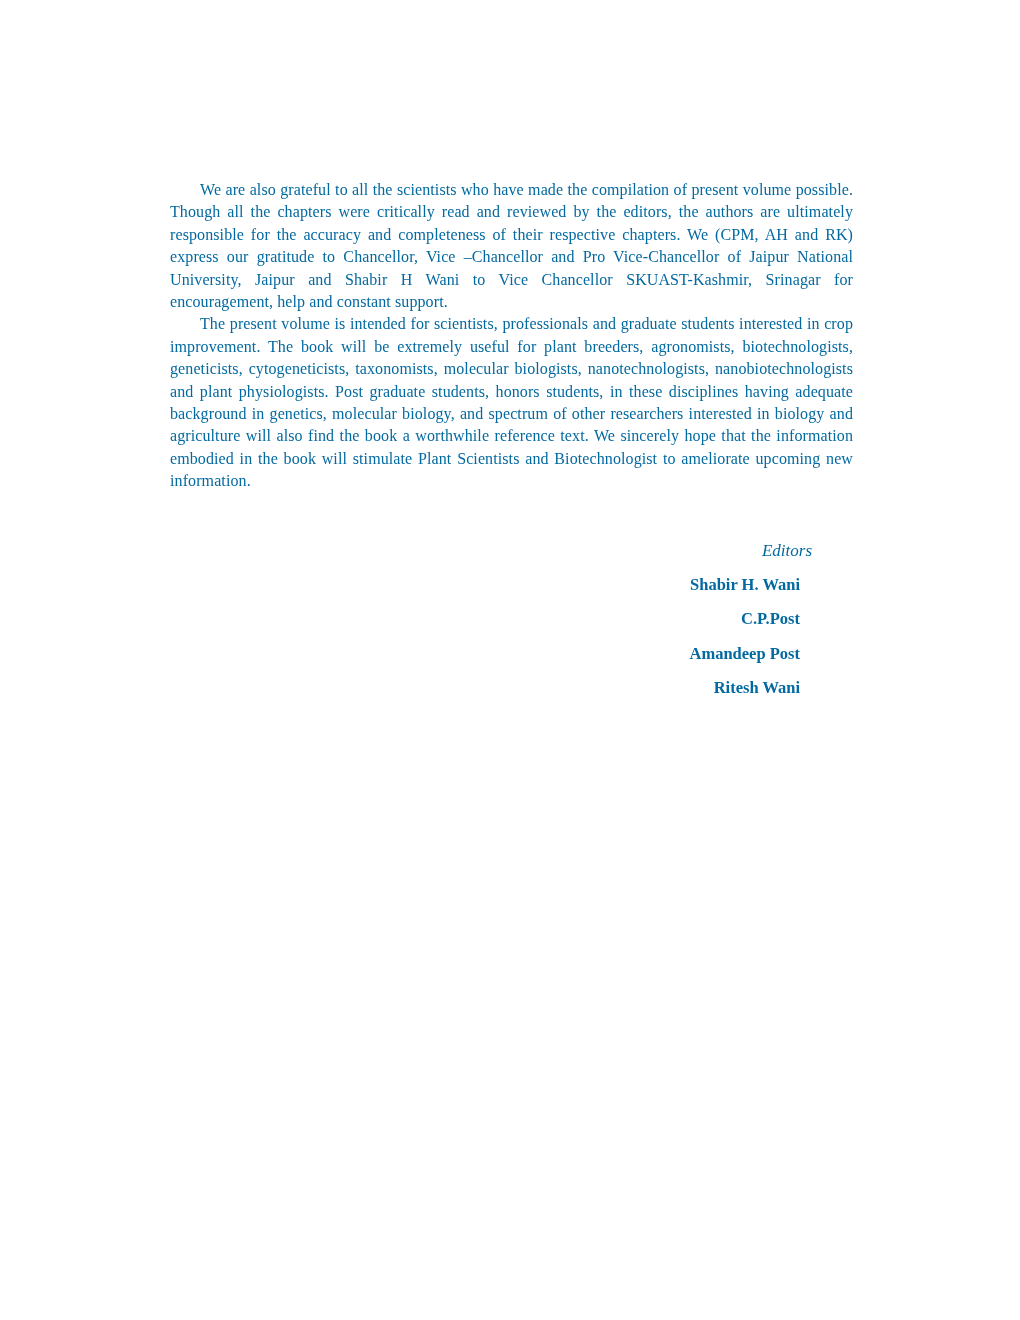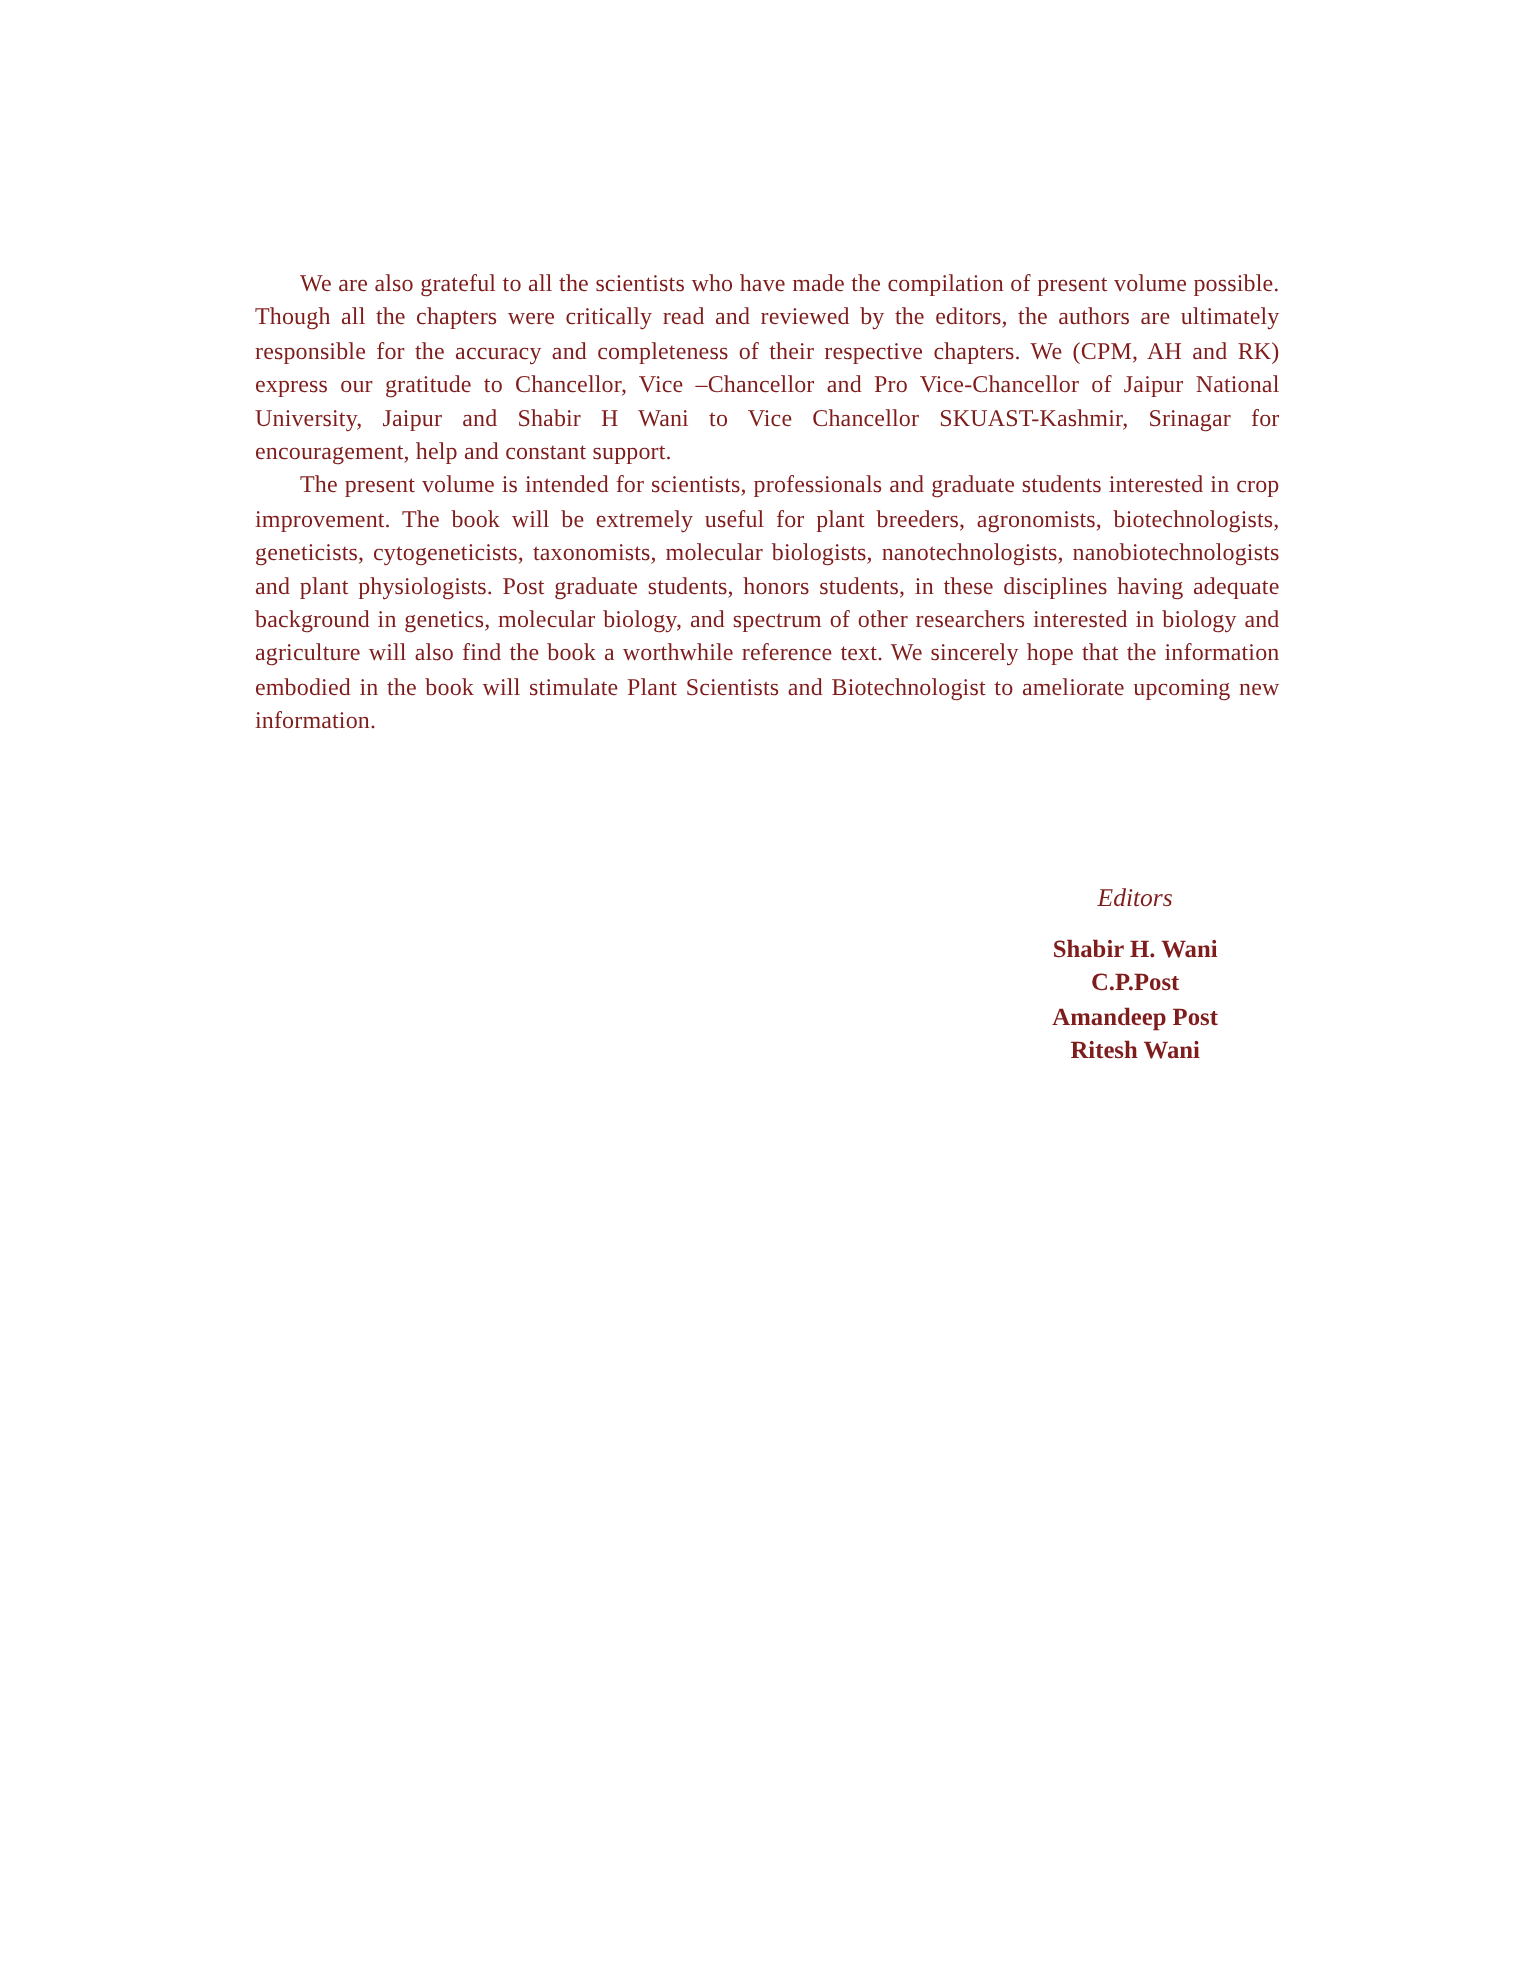--- a/index.html
+++ b/index.html
@@ -6,51 +6,51 @@
     margin: 0;
     padding: 0;
     background: #ffffff;
   }
   .page {
     position: relative;
     width: 980px;
     height: 1320px;
     background: #ffffff;
     font-family: "Liberation Serif", serif;
-    color: #7f1d1d;
+    color: #0369a1;
     overflow: hidden;
   }
   .text-block {
     position: absolute;
     left: 170px;
     top: 179px;
     width: 683px;
     font-size: 16px;
     line-height: 22.4px;
     text-align: justify;
     letter-spacing: 0.1px;
   }
   .para {
     margin: 0;
     text-indent: 30px;
   }
   .editors-block {
     position: absolute;
     right: 168px;
-    top: 588px;
-    text-align: center;
+    top: 540px;
+    text-align: right;
   }
   .editors-label {
     margin: 0 0 12px 0;
     font-style: italic;
     font-size: 17px;
     line-height: 22px;
   }
   .editor-name {
-    margin: 0;
+    margin: 12px;
     font-weight: bold;
     font-size: 16.5px;
     line-height: 22.3px;
   }
 </style>
 </head>
 <body>
 
 <div class="page">
 

